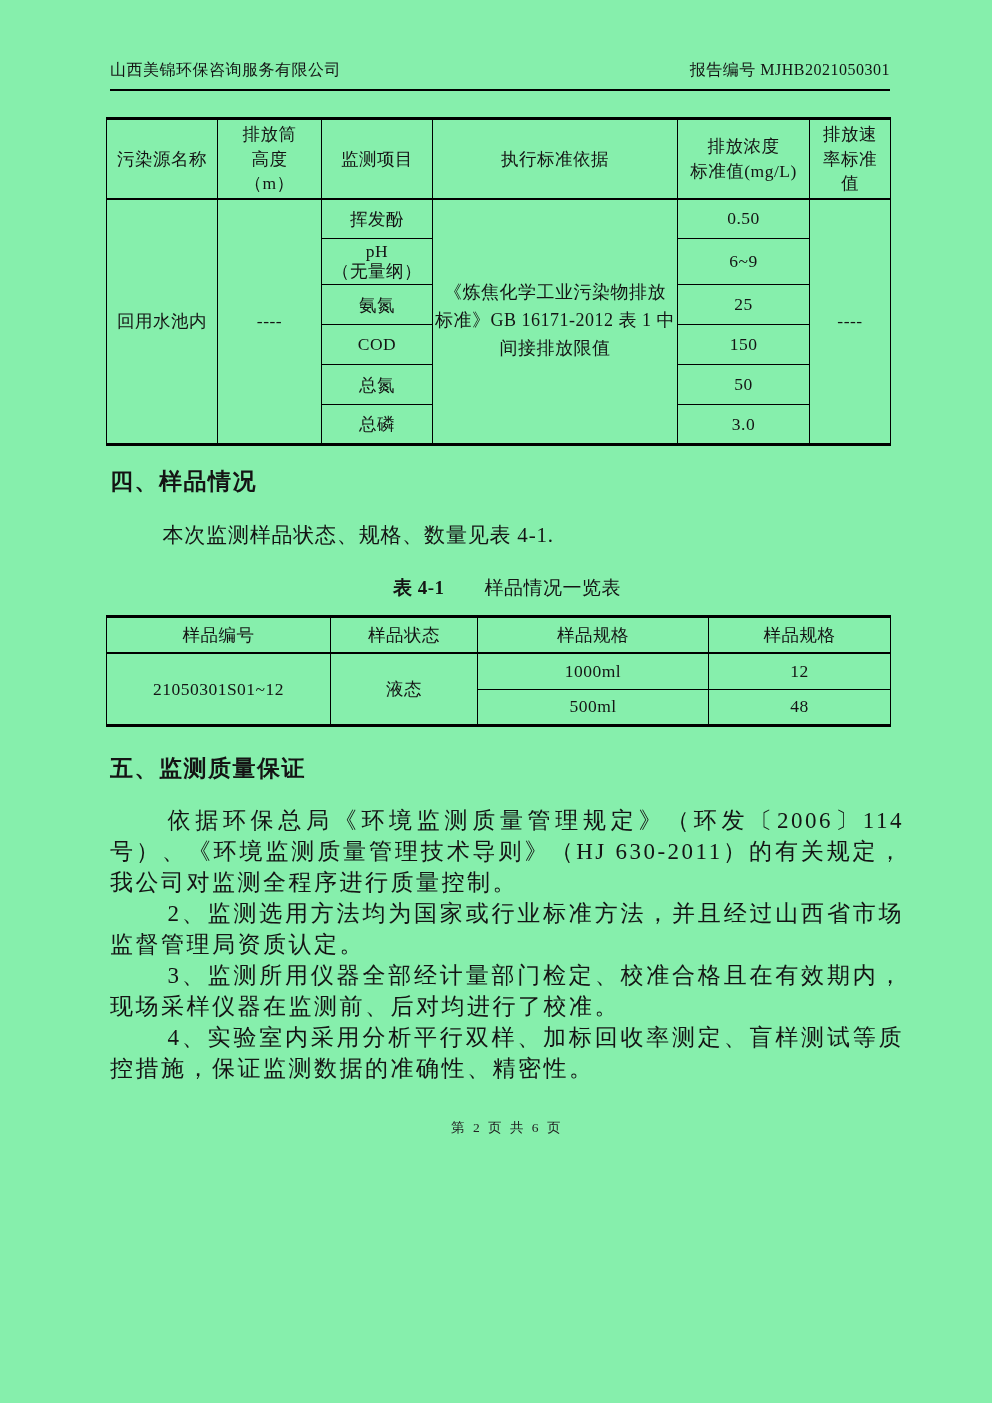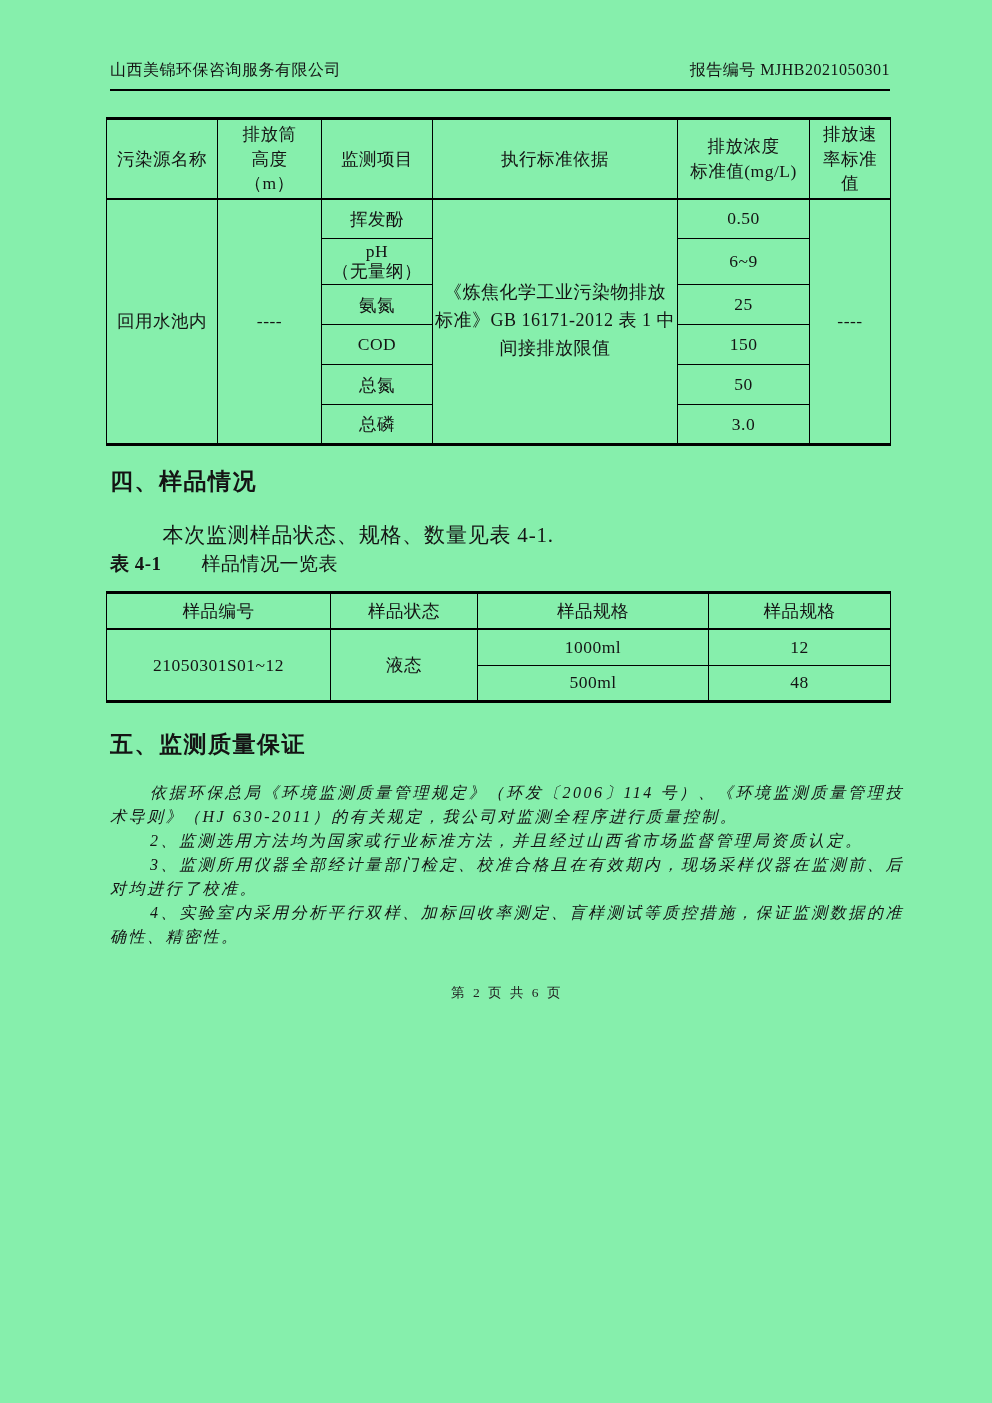--- a/index.html
+++ b/index.html
@@ -53,31 +53,30 @@
     font-size: 23px; font-weight: bold; letter-spacing: 1.5px;
     line-height: 1.25;
   }
   .sec5-title { margin-top: 28px; }
   .intro {
     margin: 24px 0 0 0;
     font-size: 21px; letter-spacing: 0.8px;
     text-indent: 2.5em;
   }
   .tbl-caption {
-    margin-top: 2px;
-    text-align: left; font-size: 19px; letter-spacing: 0.5px;
+    margin-top: 26px;
+    text-align: center; font-size: 19px; letter-spacing: 0.5px;
   }
   .tbl-caption .cap-label { font-weight: bold; margin-right: 2.1em; }
 
   .sec5-body {
     margin-top: 21px;
-    font-size: 16px; letter-spacing: 2.5px;
-    line-height: 24px;
+    font-size: 23px; letter-spacing: 2.5px;
+    line-height: 31px;
     text-align: justify;
-    font-style: italic;
   }
   .sec5-body p { margin: 0; text-indent: 2.5em; }
 
   .page-footer {
     margin-top: 35px;
     text-align: center;
     font-size: 13.5px; letter-spacing: 2.5px;
     color: #222;
   }
 </style>

